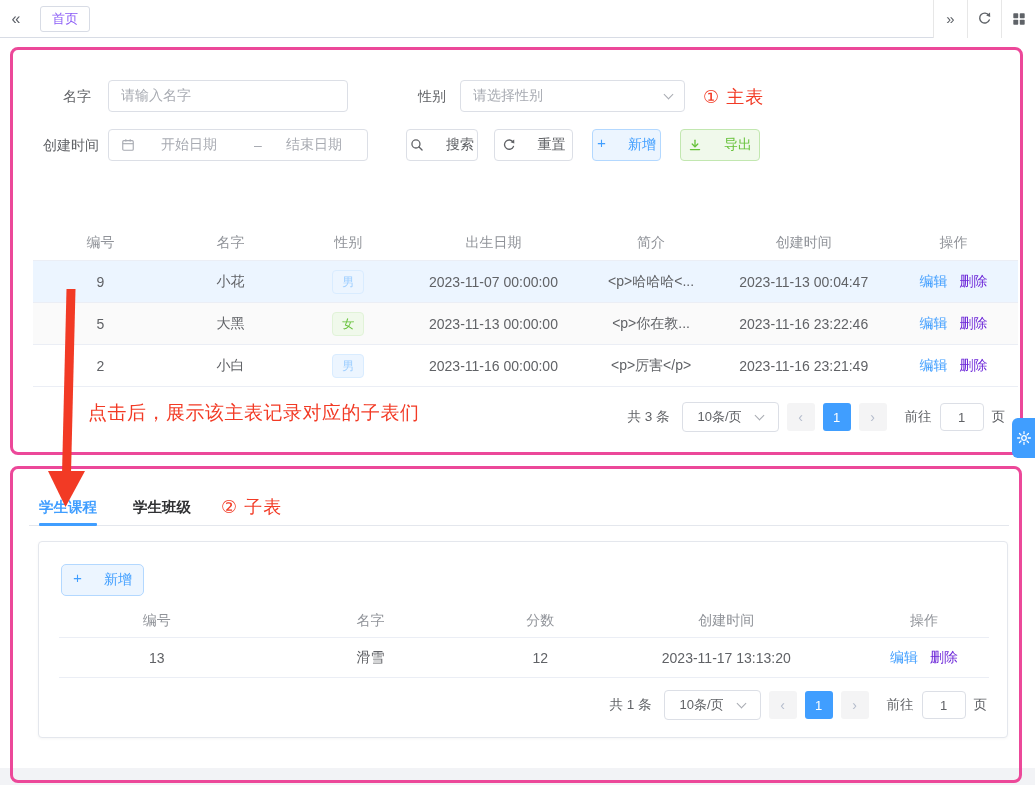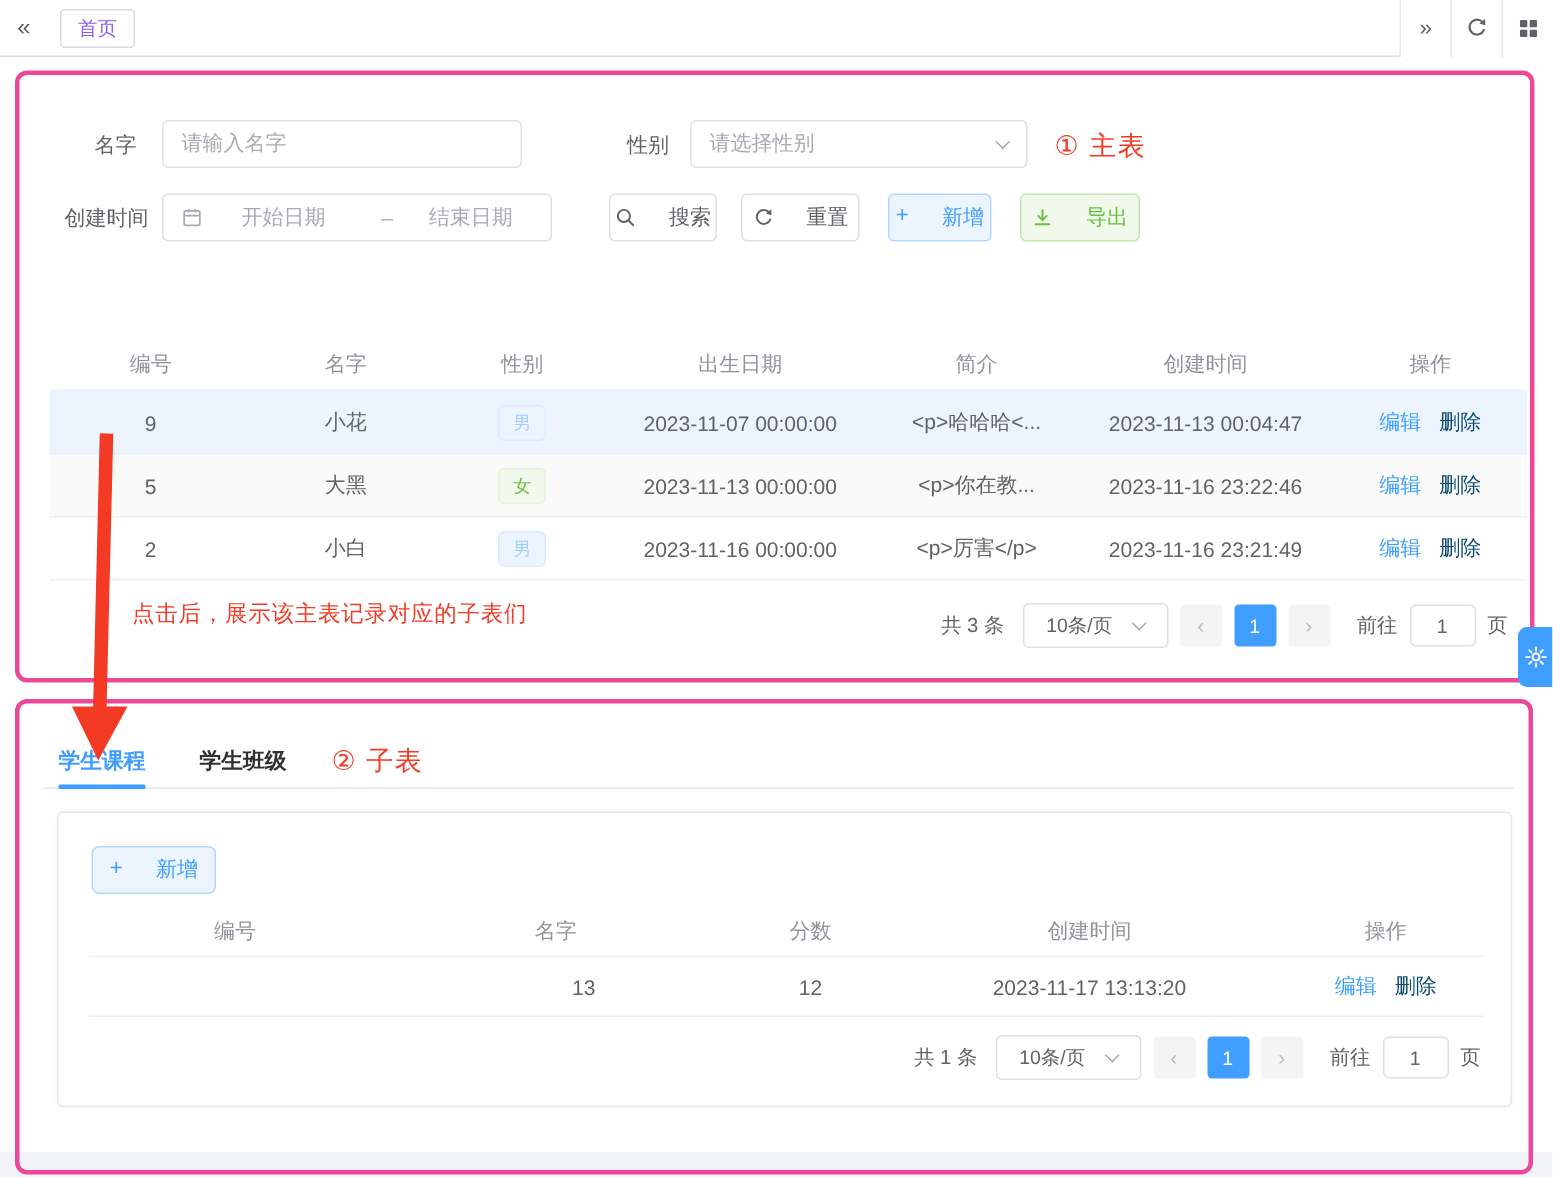--- a/index.html
+++ b/index.html
@@ -47,21 +47,21 @@
   .tr.body { height:42px; color:#606266; }
   .tr.hl { background:#ecf5ff; }
   .tr.stripe { background:#fafafa; }
   .td { text-align:center; }
   .m1{width:13.7%}.m2{width:12.7%}.m3{width:11.2%}.m4{width:18.3%}.m5{width:13.7%}.m6{width:17.3%}.m7{width:13.1%}
   .s1{width:21%}.s2{width:25%}.s3{width:11.5%}.s4{width:28.5%}.s5{width:14%}
   .tag { display:inline-block; height:24px; line-height:22px; padding:0 9px; border-radius:4px; font-size:12px; border:1px solid; }
   .tag.male { background:#ecf5ff; border-color:#d9ecff; color:#a0cfff; }
   .tag.female { background:#f0f9eb; border-color:#e1f3d8; color:#67c23a; }
   .link-edit { color:#409eff; cursor:pointer; margin-right:12px; }
-  .link-del { color:#0c4a6e; cursor:pointer; }
+  .link-del { color:#6d28d9; cursor:pointer; }
 
   
   .pager { position:absolute; display:flex; align-items:center; font-size:13px; color:#606266; }
   .pager .total { margin-right:12px; font-size:13.5px; }
   .pager .size-select { width:97px; height:30px; border:1px solid #dcdfe6; border-radius:4px;
     display:flex; align-items:center; justify-content:center; gap:14px; background:#fff; cursor:pointer; }
   .pager .pg-btn { width:28px; height:28px; border-radius:3px; background:#f4f4f5; color:#b4bccc;
     display:flex; align-items:center; justify-content:center; font-size:14px; margin-left:8px; cursor:pointer; }
   .pager .pg-btn.cur { background:#409eff; color:#fff; font-size:13px; }
   .pager .goto-label { margin-left:18px; margin-right:8px; font-size:13.5px; }
@@ -76,21 +76,21 @@
   .tabs-line { position:absolute; height:1px; background:#e4e7ed; }
   .card { position:absolute; background:#fff; border:1px solid #e4e7ed; border-radius:4px;
     box-shadow:0 1px 3px rgba(0,0,0,.04); }
 
   
   .arrow-overlay { position:absolute; left:0; top:0; z-index:40; pointer-events:none; }
   .gear-btn { position:absolute; left:1012px; top:418px; width:23px; height:40px; background:#409eff;
     border-radius:6px 0 0 6px; z-index:60; display:flex; align-items:center; justify-content:flex-start;
     padding-left:4px; cursor:pointer; }
   .gray-strip { position:absolute; left:0; top:768px; width:1035px; height:17px; background:#f2f3f6; }
-  .note-big { position:absolute; font-size:15px; letter-spacing:.5px; }
+  .note-big { position:absolute; font-size:19px; letter-spacing:.5px; }
   .section-label { position:absolute; font-size:18px; letter-spacing:1px; }
 </style>
 </head>
 <body>
 
 <div class="tabbar">
   <span class="collapse-btn">«</span>
   <div class="tag-tab">
     <span>首页</span>
   </div>
@@ -275,20 +275,21 @@
     <div class="tbl" style="left:20px; top:62px; width:930px;">
       <div class="tr head" style="height:34px;">
         <div class="td s1">编号</div>
         <div class="td s2">名字</div>
         <div class="td s3">分数</div>
         <div class="td s4">创建时间</div>
         <div class="td s5">操作</div>
       </div>
       <div class="tr body" style="height:40px;justify-content:flex-end;">
         <div class="td s1">13</div>
+        <div class="td s2">滑雪</div>
         <div class="td s3">12</div>
         <div class="td s4">2023-11-17 13:13:20</div>
         <div class="td s5">
           <span class="link-edit">编辑</span><span class="link-del">删除</span>
         </div>
       </div>
     </div>
 
     <div class="pager" style="right:20px; top:148px;">
       <span class="total">共 1 条</span>

